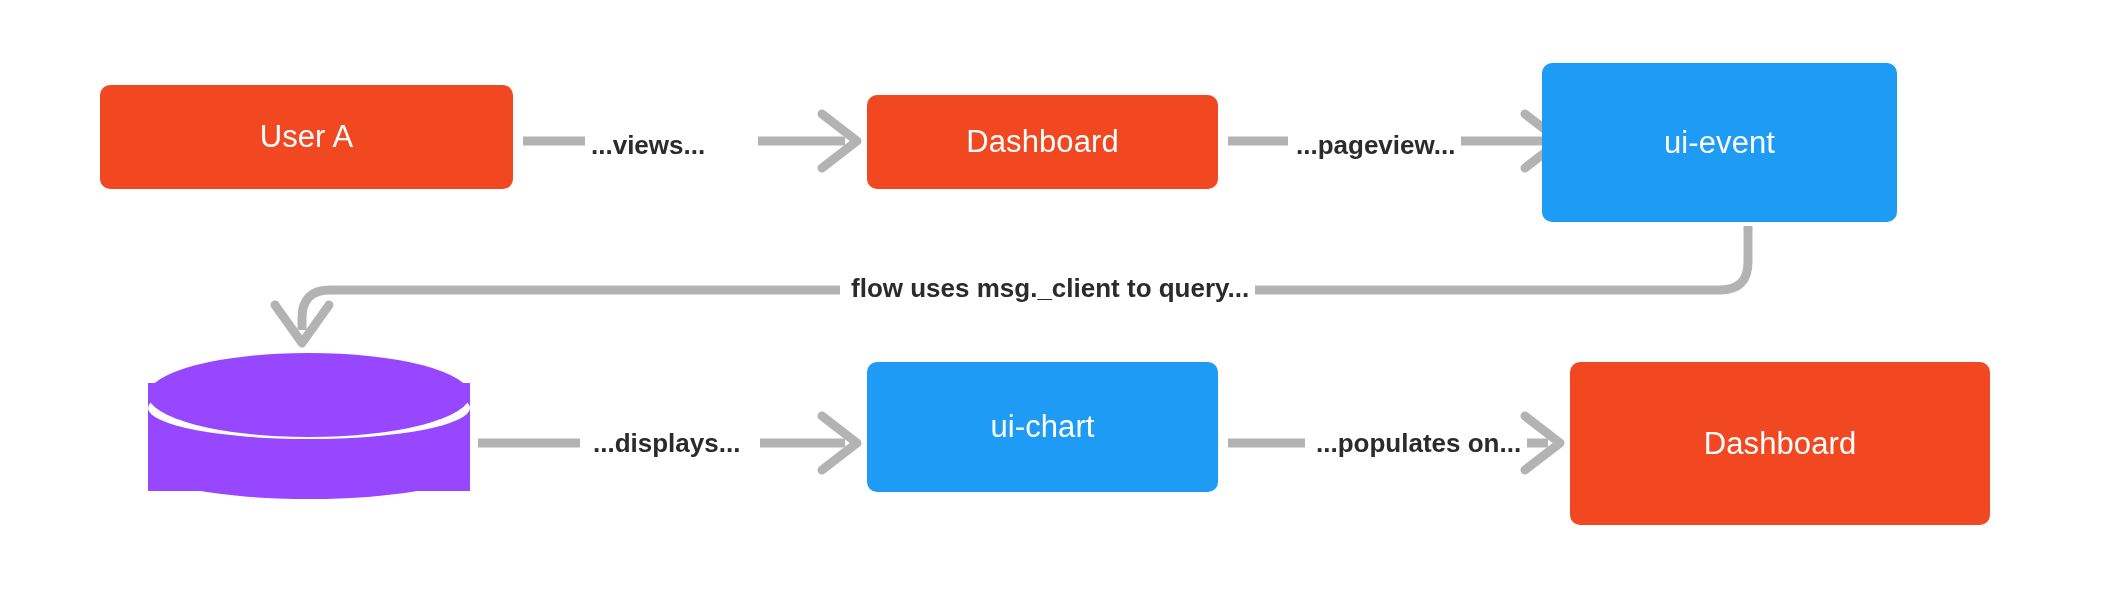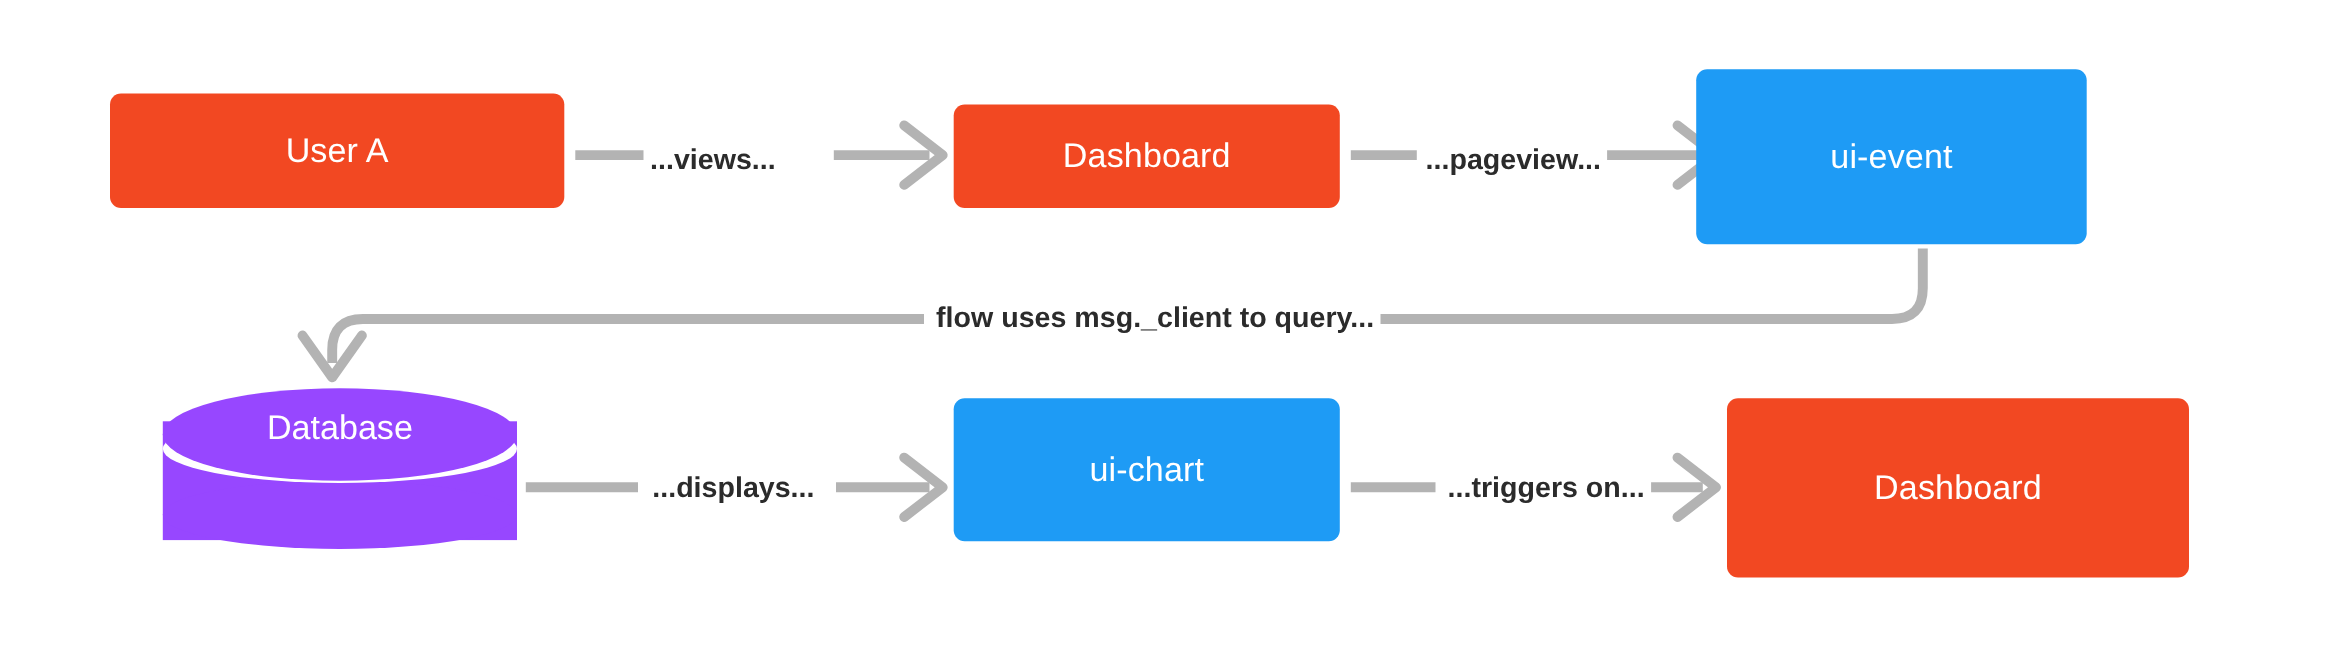--- a/index.html
+++ b/index.html
@@ -117,40 +117,39 @@
       <path d="M 1228 443 L 1305 443"></path>
       <path d="M 1480 443 L 1548 443"></path>
       <polyline class="head" points="1525,416 1560,443 1525,470"></polyline>
     </g>
   </svg>
 
   <div class="edge-label" id="lbl-views">...views...</div>
   <div class="edge-label" id="lbl-triggers">...pageview...</div>
   <div class="edge-label" id="lbl-query">flow uses msg._client to query...</div>
   <div class="edge-label" id="lbl-populates">...displays...</div>
-  <div class="edge-label" id="lbl-displays">...triggers on...</div>
+  <div class="edge-label" id="lbl-displays">...populates on...</div>
 
   <div class="node" id="n-user-a">
     <span class="ln">User A</span>
   </div>
 
   <div class="node" id="n-dashboard-1">
     <span class="ln">Dashboard</span>
   </div>
 
   <div class="node" id="n-ui-event">
     <span class="ln">ui-event</span>
   </div>
 
   <div id="n-database">
     <div class="cyl-body"></div>
     <div class="cyl-bottom"></div>
     <div class="cyl-sep"></div>
     <div class="cyl-top"></div>
-    <div class="cyl-label">Database</div>
   </div>
 
   <div class="node" id="n-ui-chart">
     <span class="ln">ui-chart</span>
   </div>
 
   <div class="node" id="n-dashboard-2">
     <span class="ln">Dashboard</span>
   </div>
 

